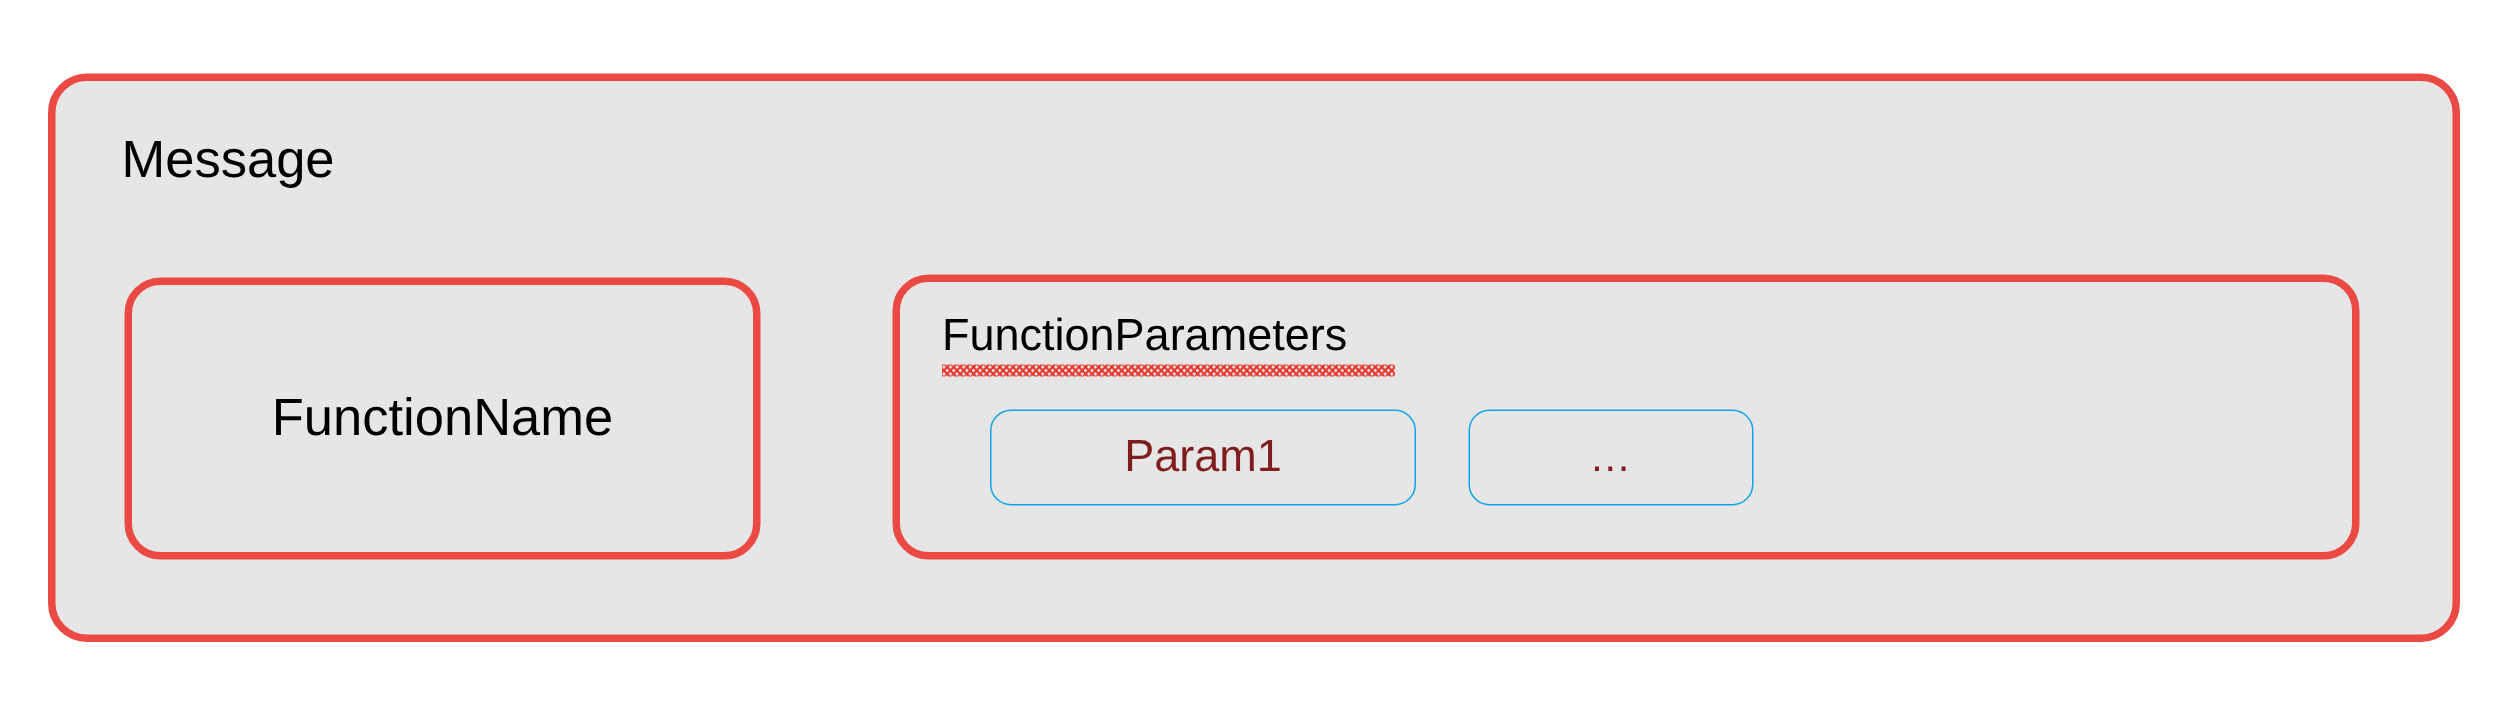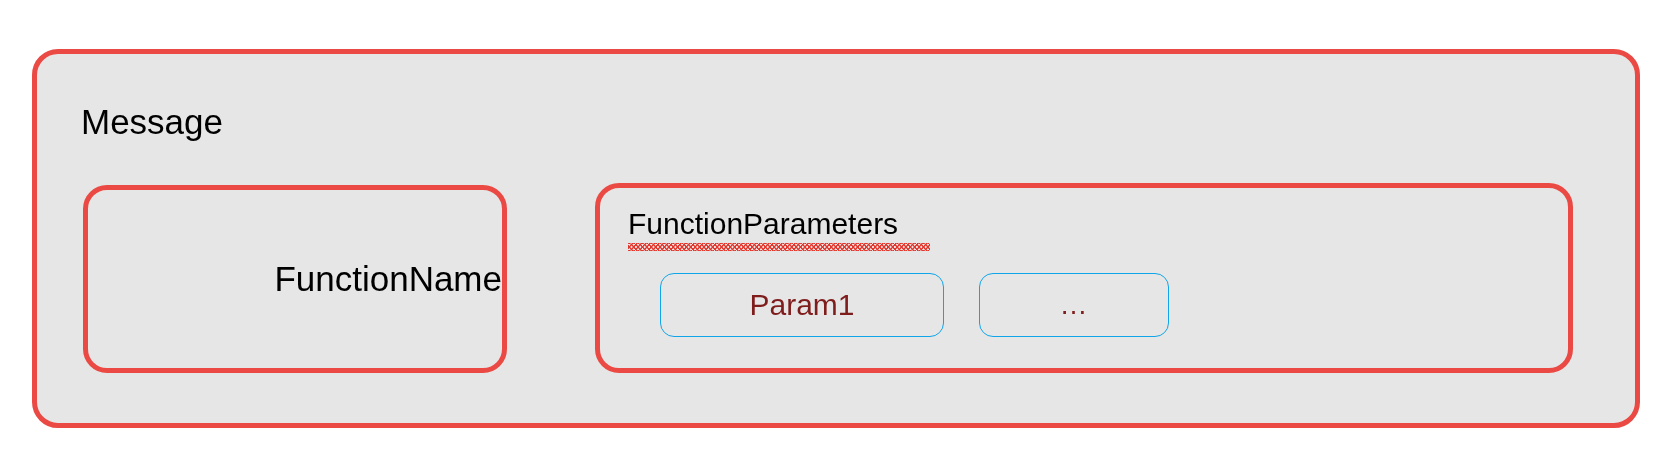--- a/index.html
+++ b/index.html
@@ -31,41 +31,41 @@
     height: 379px;
     box-sizing: border-box;
     background: #e6e6e6;
     border: 5px solid #ea4a43;
     border-radius: 26px;
   }
 
   .message-label {
     position: absolute;
     left: 44px;
-    top: 48px;
+    top: 33px;
     font-size: 35px;
     line-height: 40px;
     color: #000000;
     white-space: nowrap;
   }
 
   
   .function-name-box {
     position: absolute;
     left: 46px;
     top: 131px;
     width: 424px;
     height: 188px;
     box-sizing: border-box;
     background: #e6e6e6;
     border: 5px solid #ea4a43;
     border-radius: 24px;
     display: flex;
     align-items: center;
-    justify-content: flex-end;
+    justify-content: center;
   }
 
   .function-name-label {
     font-size: 35px;
     line-height: 40px;
     color: #000000;
     white-space: nowrap;
   }
 
   

